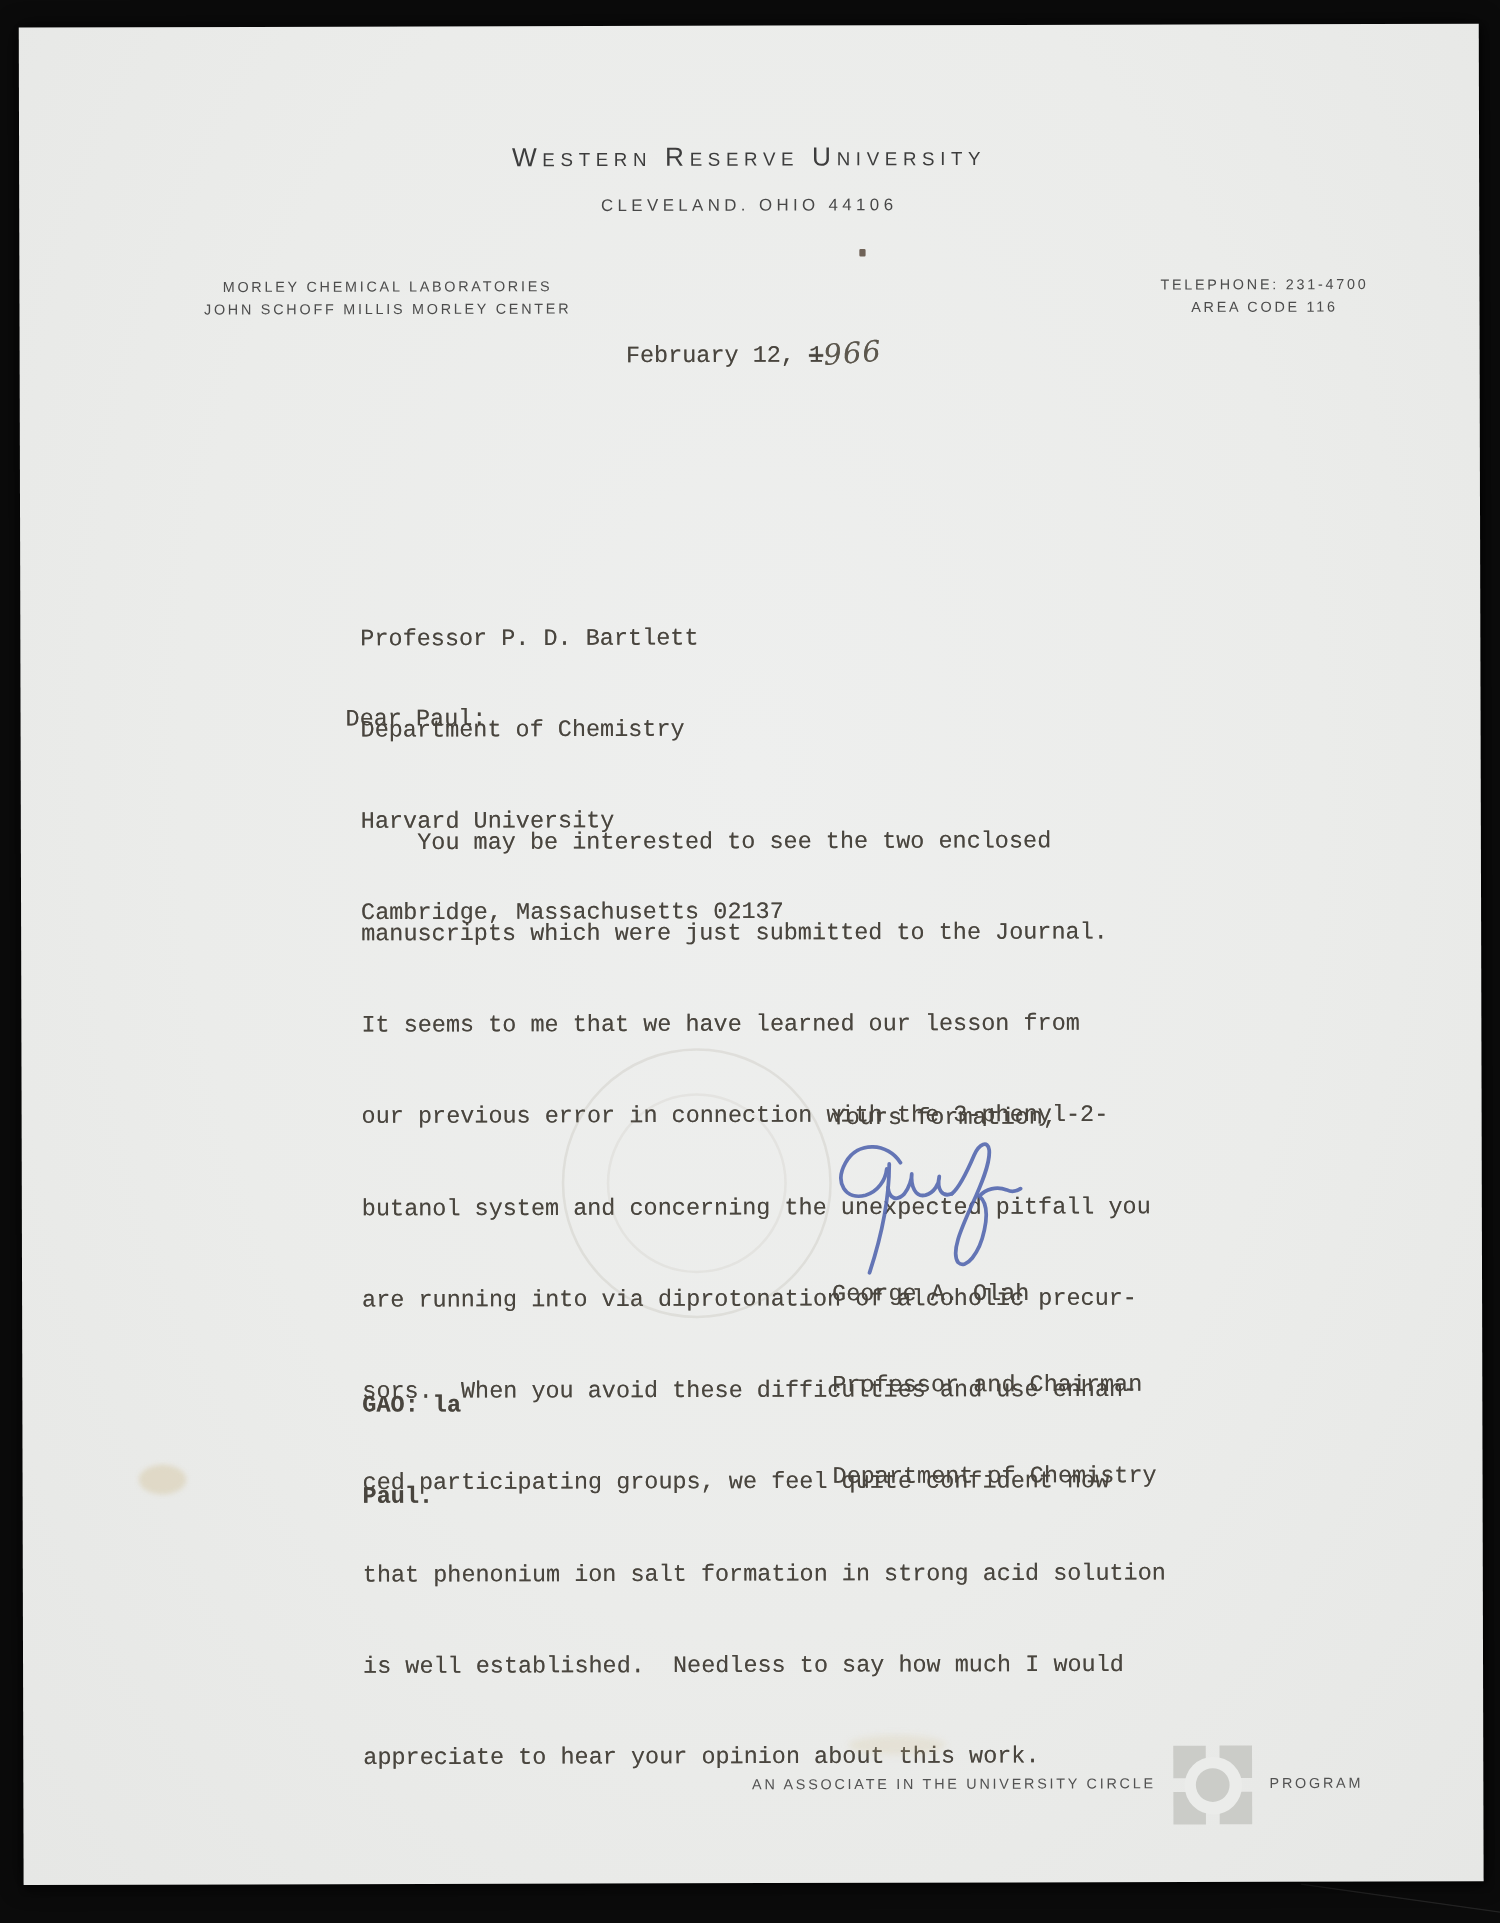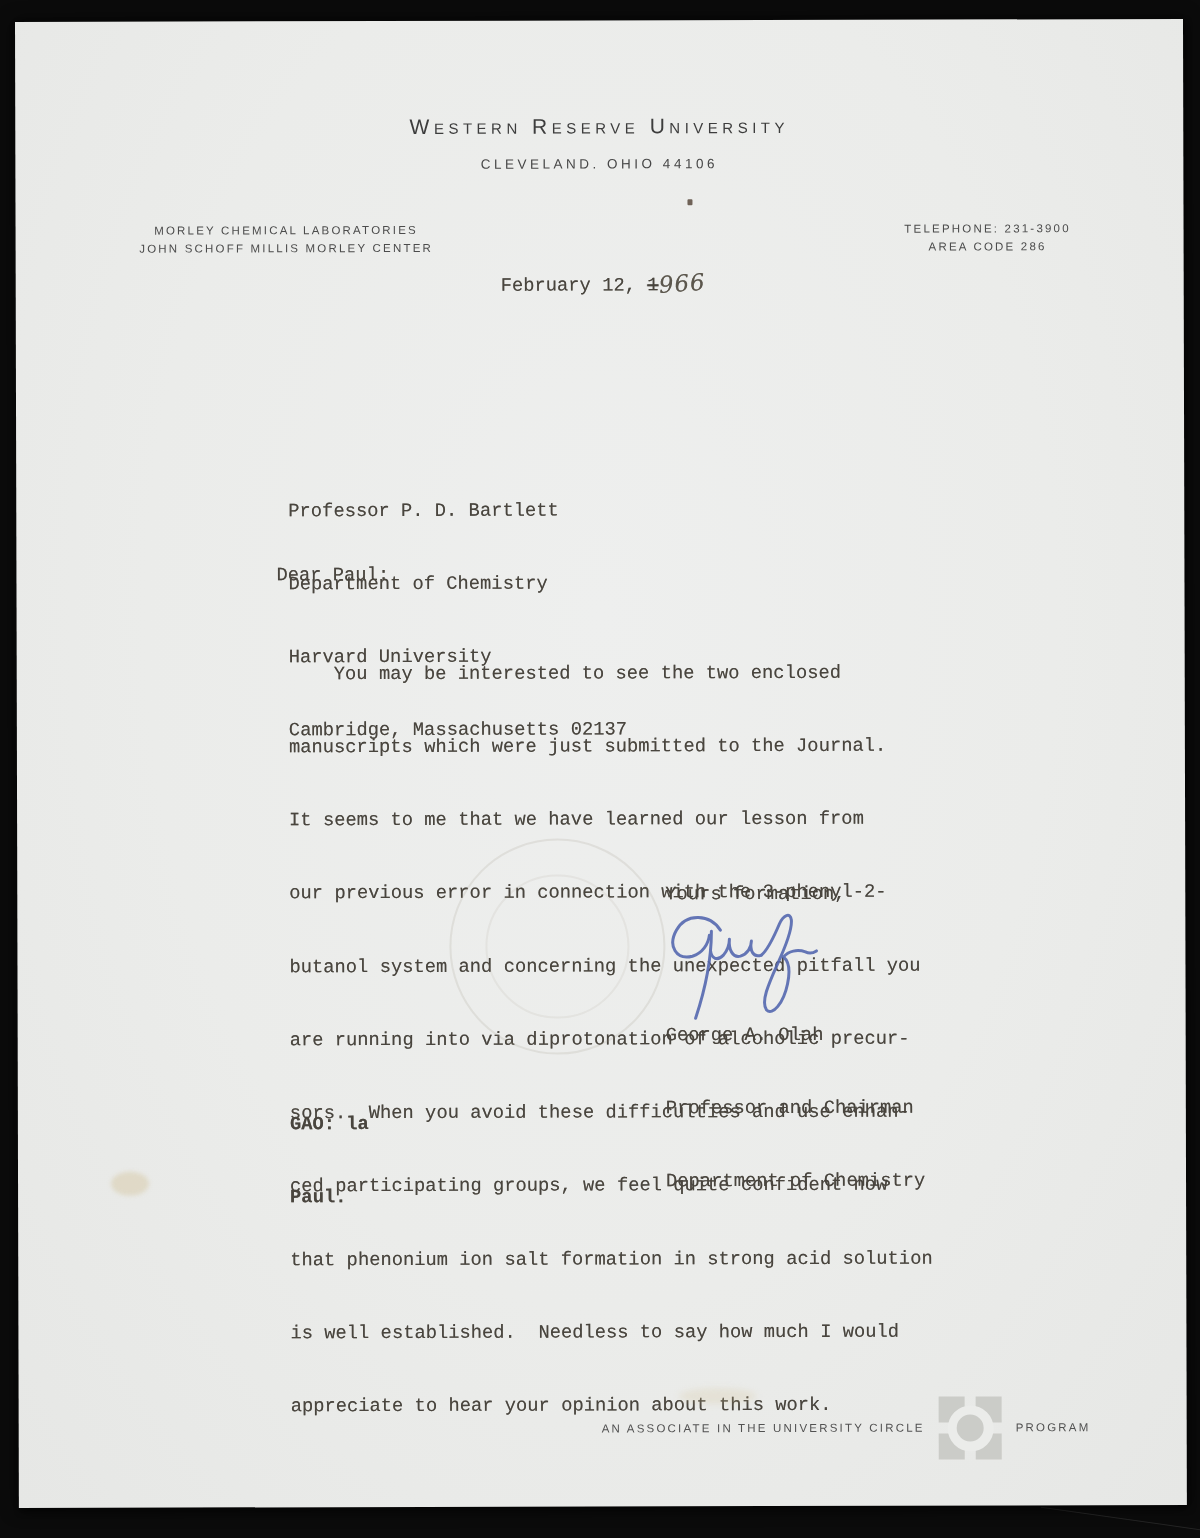--- a/index.html
+++ b/index.html
@@ -28,21 +28,21 @@
   }
   .lh-city{
     position:absolute;top:136px;left:0;width:100%;
     text-align:center;
     font-size:13.5px;letter-spacing:3.5px;
     color:#474747;
   }
   .lh-block{
     position:absolute;top:201px;
     font-size:11.5px;letter-spacing:2.2px;line-height:17.5px;
-    color:#4c4c4c;text-align:center;
+    color:#4c4c4c;text-align:center;margin-left:24px;
   }
   .lh-left{left:118px;width:305px;}
   .lh-right{left:872px;width:200px;}
   
   .type{
     font-family:"Liberation Mono","DejaVu Sans Mono",monospace;
     font-size:18.8px;line-height:24.4px;
     color:#49453e;
     white-space:pre;
     text-shadow:0 0 .4px rgba(73,69,62,.55);
@@ -110,22 +110,22 @@
 
     <div class="lh-university">Western Reserve University</div>
     <div class="lh-city">CLEVELAND. OHIO 44106</div>
 
     <div class="lh-block lh-left">
       <div>MORLEY CHEMICAL LABORATORIES</div>
       <div>JOHN SCHOFF MILLIS MORLEY CENTER</div>
     </div>
 
     <div class="lh-block lh-right">
-      <div>TELEPHONE:  231-3900</div>
-      <div>AREA CODE 286</div>
+      <div>TELEPHONE:  231-4700</div>
+      <div>AREA CODE 116</div>
     </div>
 
     <div class="type date-line"><span>February 12, </span><span class="struck">1</span><span class="hand-year">966</span></div>
 
     <div class="speck"></div>
 
     <div class="type recipient">
       <div>Professor P. D. Bartlett</div>
       <div>Department of Chemistry</div>
       <div>Harvard University</div>

